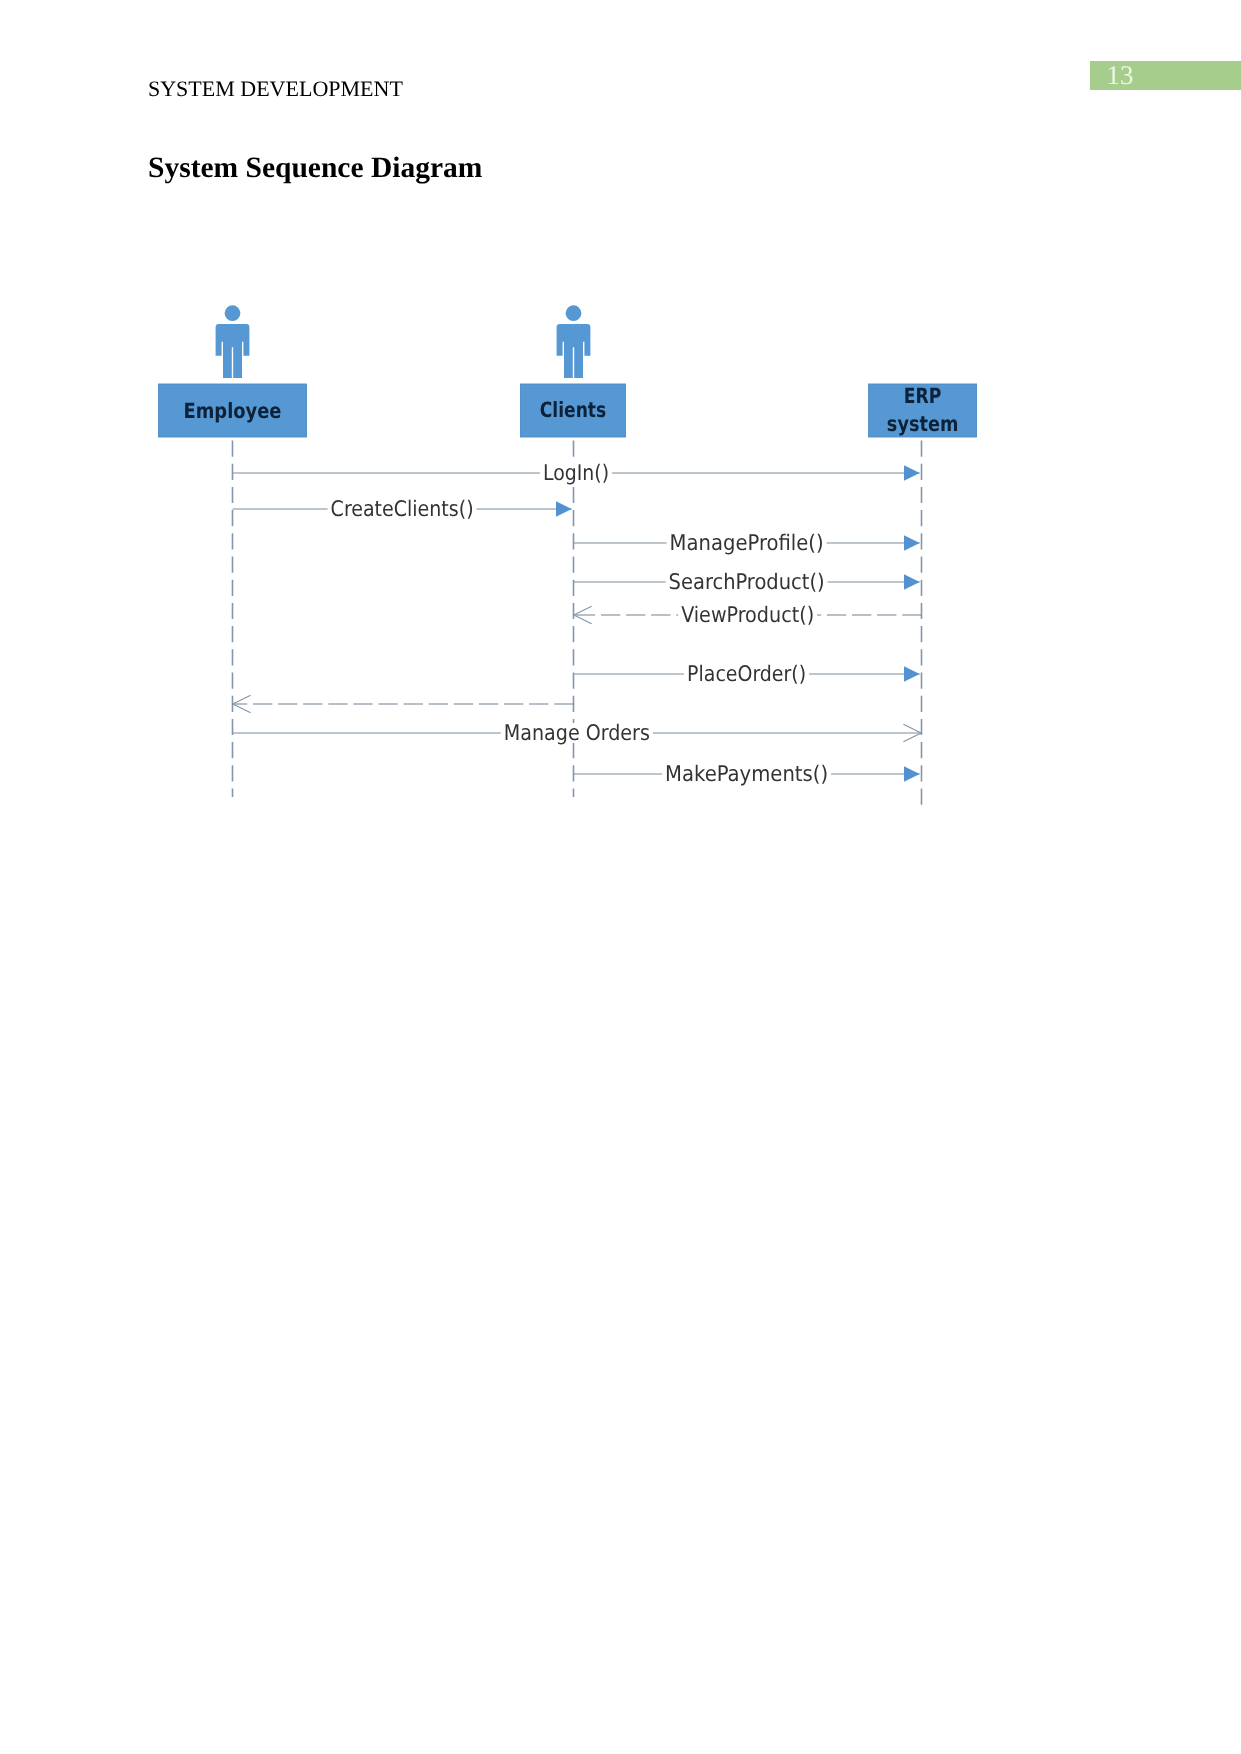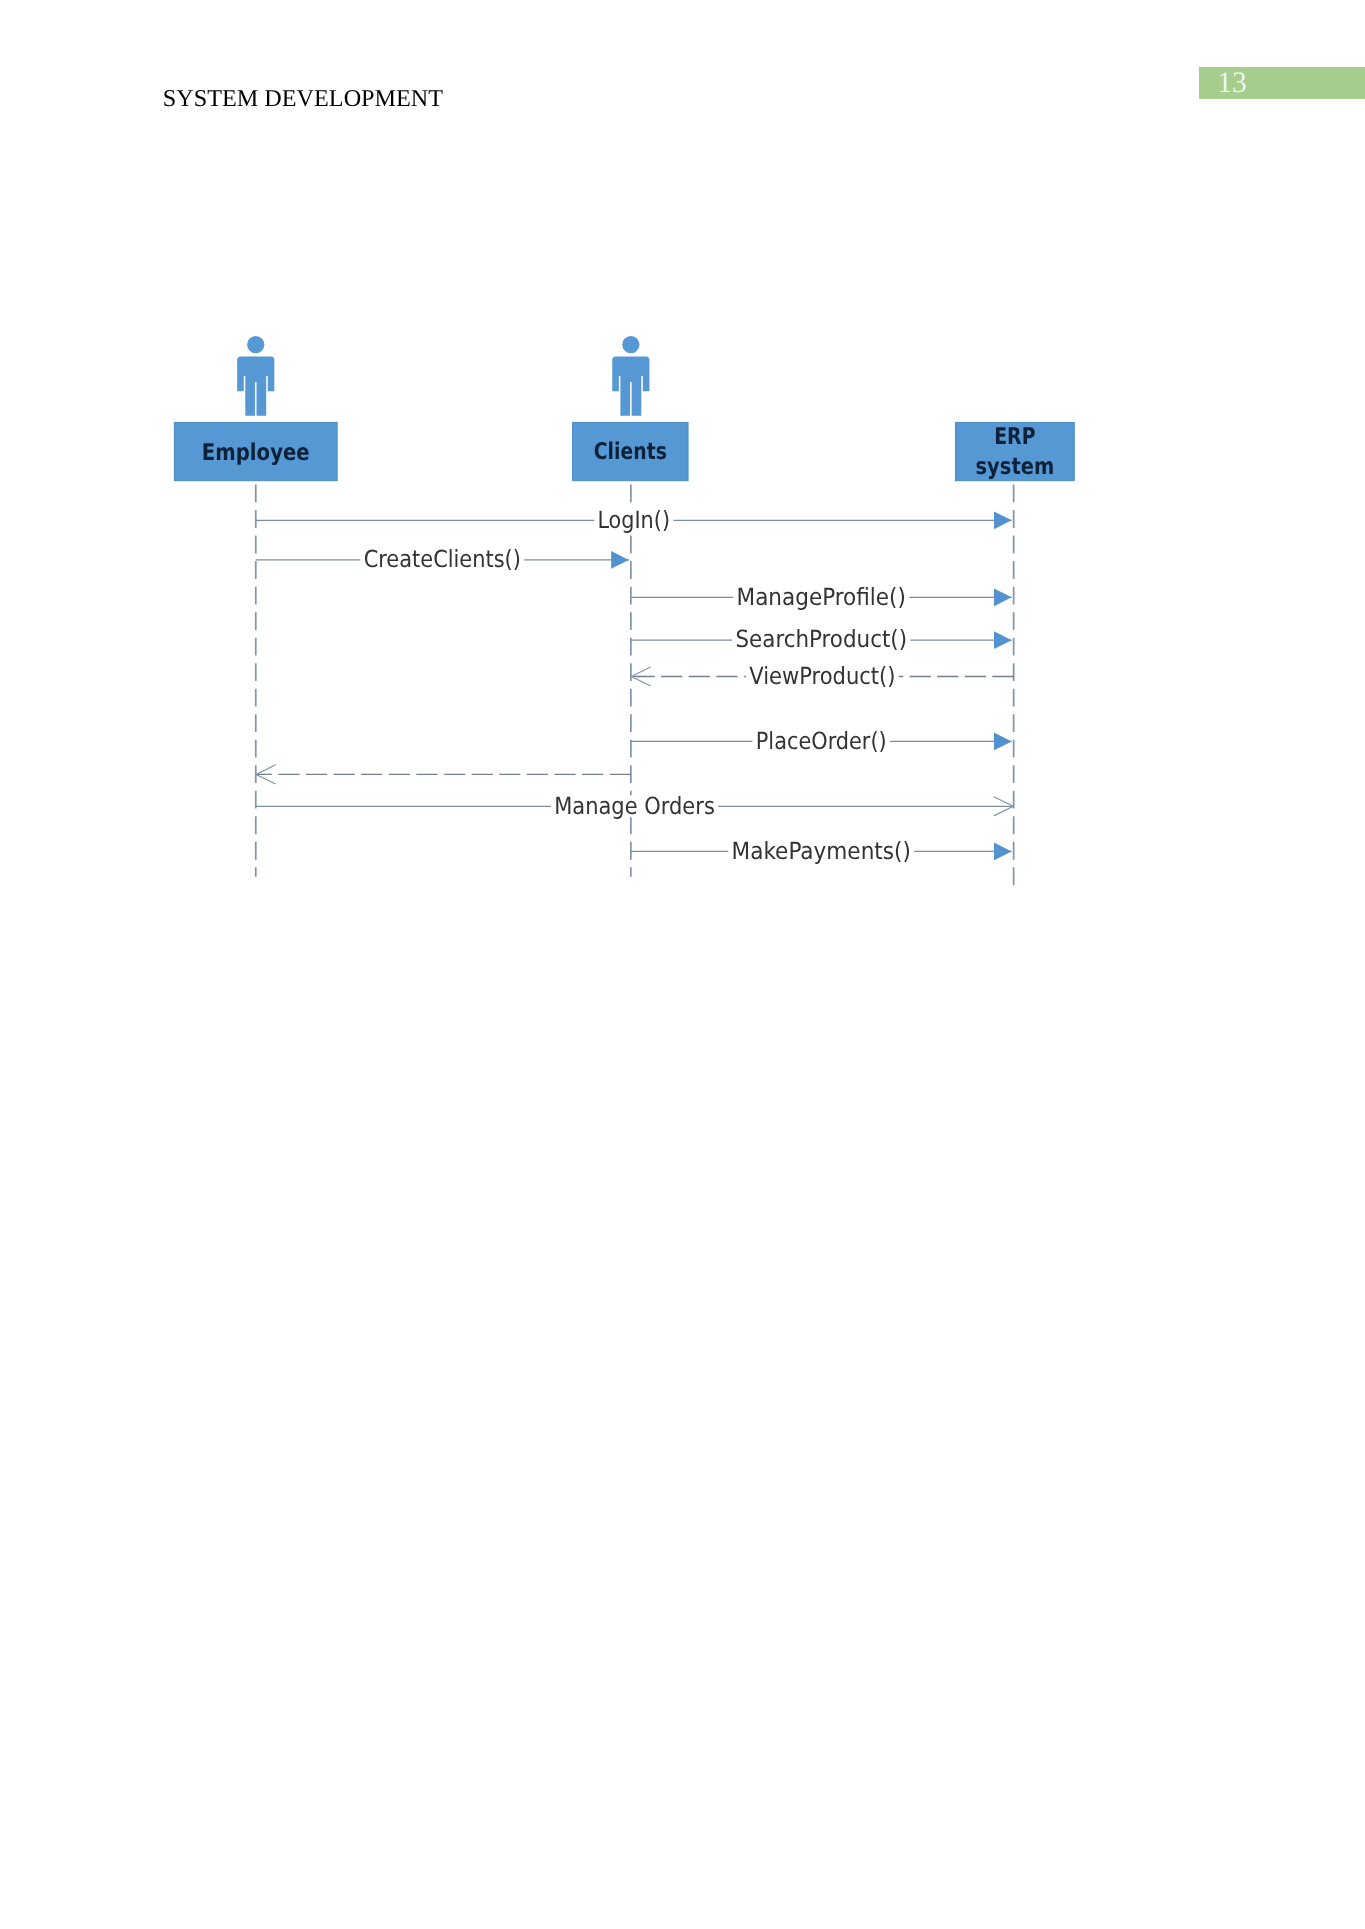--- a/index.html
+++ b/index.html
@@ -15,20 +15,21 @@
   .plabel{font-family:"DejaVu Sans", sans-serif;font-weight:bold;font-stretch:condensed;}
   .msg-label{font-family:"DejaVu Sans", sans-serif;font-stretch:condensed;}
 </style>
 </head>
 <body>
 
 <div id="page">
   <div class="hdr-green" style="background: rgb(167, 205, 140);"></div>
   <div class="hdr-pageno" style="color: rgb(238, 245, 234);">13</div>
   <div class="running-head">SYSTEM DEVELOPMENT</div>
+  <div class="section-title">System Sequence Diagram</div>
   <svg id="diagram" viewBox="0 0 1241 1754" xmlns="http://www.w3.org/2000/svg">
     <defs>
       <marker id="mk-filled" viewBox="0 0 18 18" refX="16.1" refY="9" markerWidth="18" markerHeight="18" markerUnits="userSpaceOnUse" orient="auto">
         <path d="M0,0.95 L16.1,9 L0,17.05 Z" fill="#5292d0"></path>
       </marker>
       <marker id="mk-open" viewBox="0 0 20 20" refX="18.2" refY="10" markerWidth="20" markerHeight="20" markerUnits="userSpaceOnUse" orient="auto">
         <path d="M0.4,1.3 L18.2,10 L0.4,18.7" fill="none" stroke-width="1.05" stroke="#8093a5"></path>
       </marker>
     </defs>
     <g id="g-lifelines">

